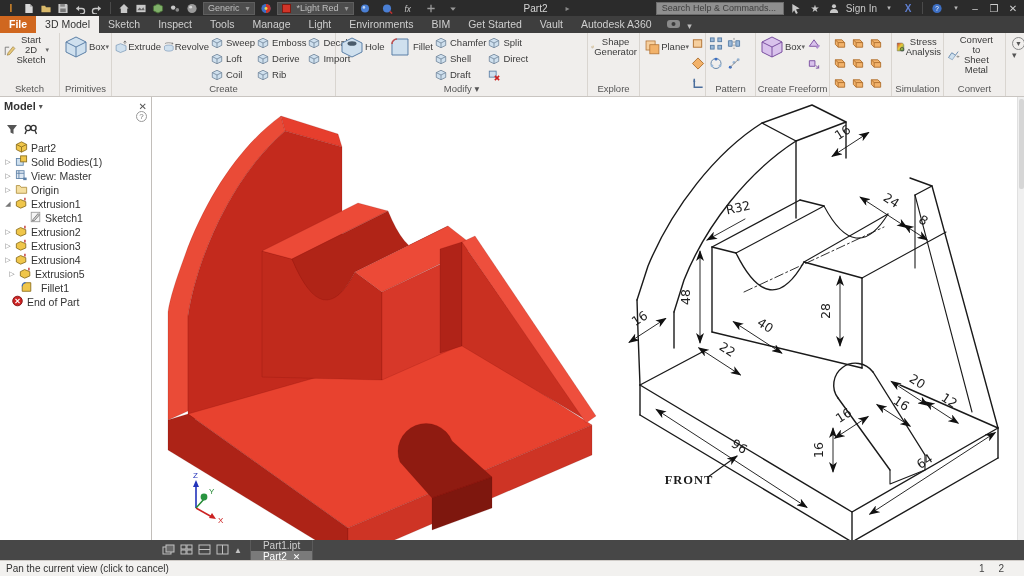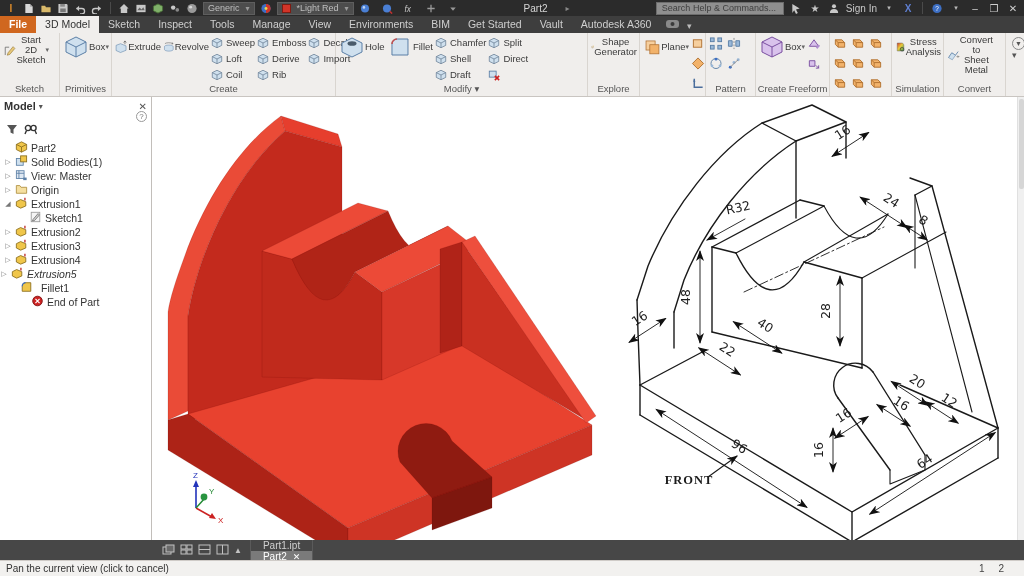--- a/index.html
+++ b/index.html
@@ -224,21 +224,21 @@
     </div>
   </div>
 
   <div class="tabrow" id="tabrow">
       <div class="rtab accent">File</div>
       <div class="rtab active">3D Model</div>
       <div class="rtab">Sketch</div>
       <div class="rtab">Inspect</div>
       <div class="rtab">Tools</div>
       <div class="rtab">Manage</div>
-      <div class="rtab">View</div>
+      <div class="rtab">Light</div>
       <div class="rtab">Environments</div>
       <div class="rtab">BIM</div>
       <div class="rtab">Get Started</div>
       <div class="rtab">Vault</div>
       <div class="rtab">Autodesk A360</div>
       <span class="rtab-media"><svg width="18" height="10" viewBox="0 0 18 10">
           <rect x="0" y="1" width="13" height="8" rx="3" fill="#8a8a8a"></rect>
           <circle cx="6.5" cy="5" r="2" fill="#3a3a3a"></circle>
         </svg> ▾</span>
     </div>
@@ -634,37 +634,37 @@
             <span>Extrusion3</span>
           </div>
           <div class="trow" style="padding-left: 4px;">
             <span class="exp">▷</span>
             <span><svg viewBox="0 0 14 14">
                 <path d="M6 3 12 5.5v5L6 13 1 10.5v-5z" fill="#f0c64a" stroke="#8a6d1d"></path>
                 <path d="M11 4V1" stroke="#c03030" stroke-width="1.6"></path>
               </svg></span>
             <span>Extrusion4</span>
           </div>
-          <div class="trow" style="padding-left: 0; font-style: italic;">
+          <div class="trow" style="padding-left: 8px;">
             <span class="exp">▷</span>
             <span><svg viewBox="0 0 14 14">
                 <path d="M6 3 12 5.5v5L6 13 1 10.5v-5z" fill="#f0c64a" stroke="#8a6d1d"></path>
                 <path d="M11 4V1" stroke="#c03030" stroke-width="1.6"></path>
               </svg></span>
             <span>Extrusion5</span>
           </div>
           <div class="trow" style="padding-left: 4px; gap: 8px;">
             <span class="exp"></span>
             <span><svg viewBox="0 0 14 14">
                 <path d="M2 12V6a4 4 0 0 1 4-4h6v10z" fill="#f0c64a" stroke="#8a6d1d"></path>
                 <path d="M2 6a4 4 0 0 1 4-4" fill="none" stroke="#3d6fc4" stroke-width="1.4"></path>
               </svg></span>
             <span>Fillet1</span>
           </div>
-          <div class="trow" style="padding-left: 20px; text-align: center;">
+          <div class="trow" style="padding-left: 0; text-align: center;">
             <span class="exp"></span>
             <span><svg viewBox="0 0 14 14">
                 <circle cx="7" cy="7" r="5.6" fill="#cc2222" stroke="#7e1010"></circle>
                 <path d="M4.6 4.6l4.8 4.8M9.4 4.6 4.6 9.4" stroke="#fff" stroke-width="1.4"></path>
               </svg></span>
             <span>End of Part</span>
           </div>
         </div>
     </div>
 

